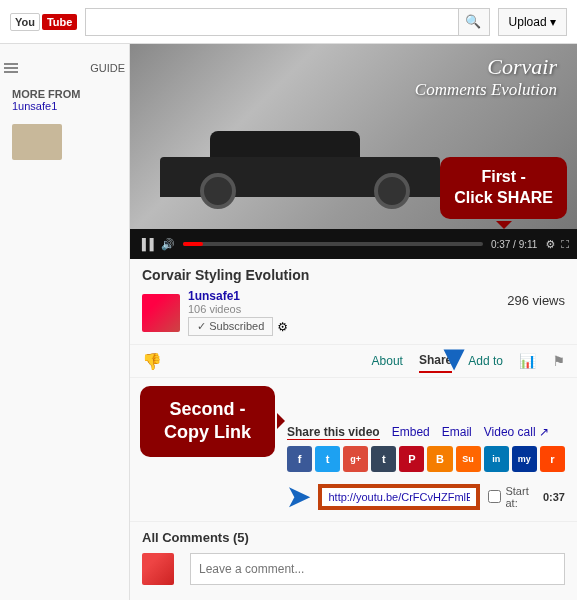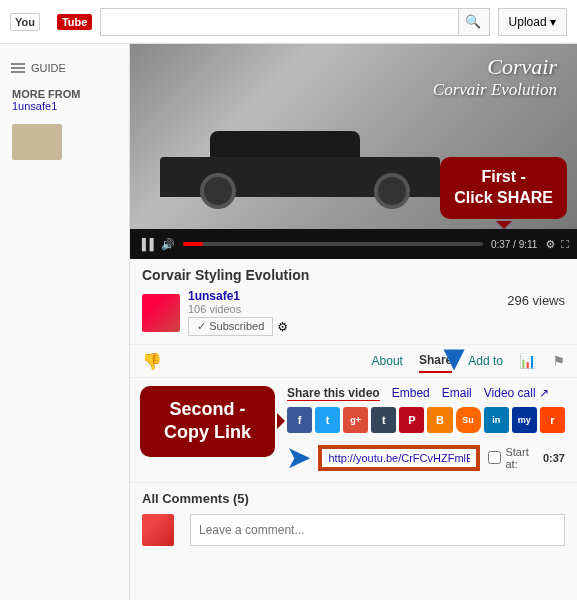--- a/index.html
+++ b/index.html
@@ -18,21 +18,21 @@
       border-bottom: 1px solid #ddd;
       height: 44px;
       display: flex;
       align-items: center;
       padding: 0 10px;
       gap: 8px;
     }
     #logo {
       display: flex;
       align-items: center;
-      gap: 17px;
+      gap: 2px;
     }
     .logo-you {
       background: #fff;
       border: 1px solid #ccc;
       color: #333;
       font-size: 11px;
       font-weight: bold;
       padding: 2px 4px;
       border-radius: 2px;
     }
@@ -94,24 +94,25 @@
       width: 130px;
       background: #f9f9f9;
       padding: 12px 0;
       border-right: 1px solid #e0e0e0;
       flex-shrink: 0;
     }
     .sidebar-item {
       display: flex;
       align-items: center;
       gap: 6px;
-      padding: 6px 11px;
+      padding: 6px 4px;
       font-size: 11px;
       color: #555;
       cursor: pointer;
+      justify-content: space-between;
     }
     .sidebar-icon {
       width: 14px;
       height: 10px;
       display: flex;
       flex-direction: column;
       gap: 2px;
       justify-content: center;
     }
     .sidebar-icon span {
@@ -540,21 +541,21 @@
       <div id="video-player">
         <div class="video-bg">
           <div class="car-silhouette">
             <div class="car-roof"></div>
             <div class="car-body"></div>
             <div class="car-wheel-l"></div>
             <div class="car-wheel-r"></div>
           </div>
           <div class="video-title-overlay">
             <div class="line1">Corvair</div>
-            <div class="line2">Corvair Evolution</div>
+            <div class="line2">Comments Evolution</div>
           </div>
         </div>
 
         <div class="tooltip-first">First -<br>Click SHARE</div>
 
         <div class="video-controls">
           <button class="ctrl-btn">▐▐</button>
           <button class="ctrl-btn">🔊</button>
           <div class="progress-bar">
             <div class="progress-fill"></div>
@@ -598,36 +599,36 @@
           <span class="tab-item">Add to</span>
           <span class="tab-icon">📊</span>
           <span class="tab-icon">⚑</span>
         </div>
       </div>
 
       <div id="share-links" style="position:relative;">
 
         <div class="tooltip-second">Second -<br>Copy Link</div>
 
-        <div style="margin-left: 145px;">
+        <div style="margin-left: 145px; margin-top: 39px;">
           <div class="share-sub-tabs">
             <span class="share-sub-tab active">Share this video</span>
             <span class="share-sub-tab">Embed</span>
             <span class="share-sub-tab">Email</span>
             <span class="share-sub-tab">Video call ↗</span>
           </div>
 
           <div class="social-icons">
             <div class="soc-btn soc-fb">f</div>
             <div class="soc-btn soc-tw">t</div>
             <div class="soc-btn soc-gp" style="font-size:9px;">g+</div>
             <div class="soc-btn soc-tm">t</div>
             <div class="soc-btn soc-pt">P</div>
             <div class="soc-btn soc-bl">B</div>
-            <div class="soc-btn soc-su" style="font-size:9px;border-radius:8px;">Su</div>
+            <div class="soc-btn soc-su" style="font-size:9px;">Su</div>
             <div class="soc-btn soc-li" style="font-size:9px;">in</div>
             <div class="soc-btn soc-my" style="font-size:9px;">my</div>
             <div class="soc-btn soc-rd">r</div>
           </div>
 
           <div class="url-row">
             <span class="arrow-right">➤</span>
             <input class="url-input" type="text" value="http://youtu.be/CrFCvHZFmlE" style="">
             <div class="start-at-row">
               <input type="checkbox" class="start-checkbox" style="">

